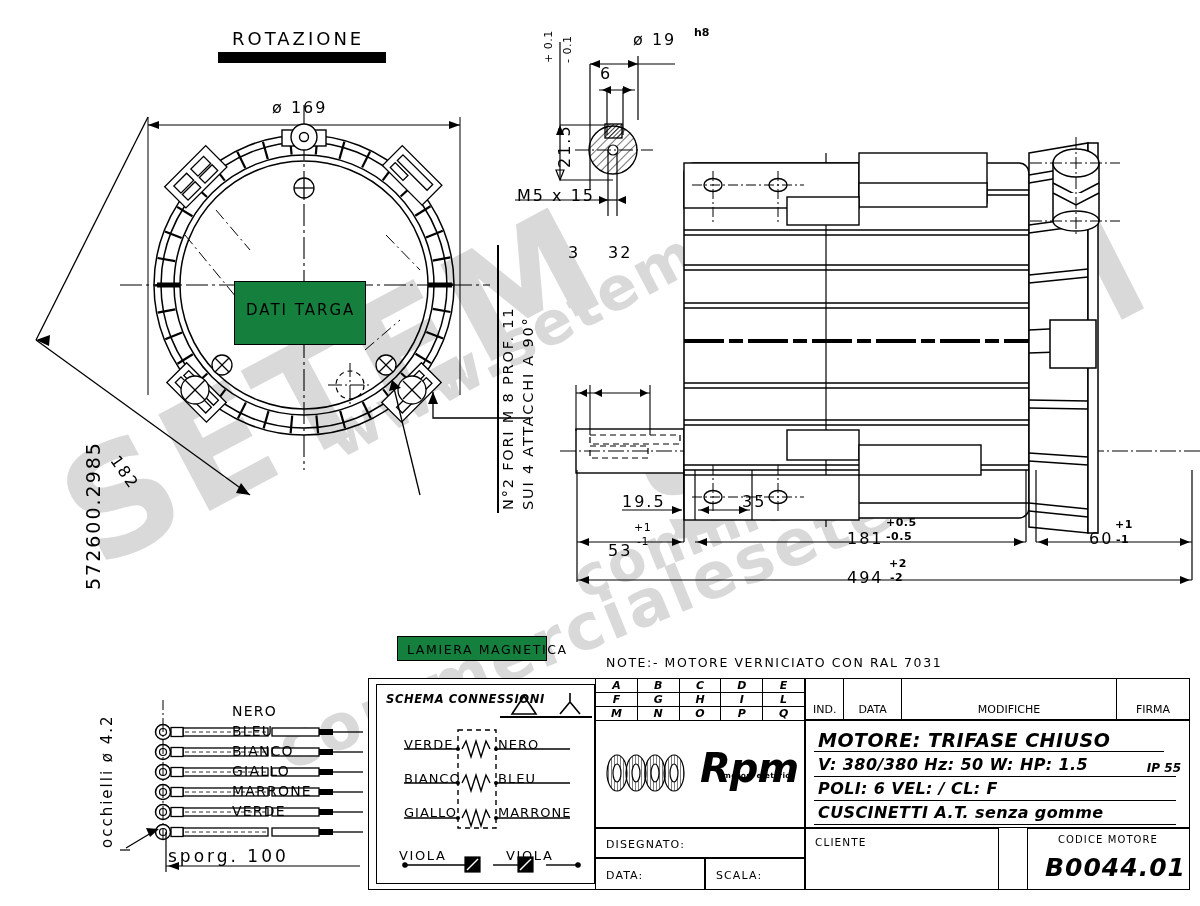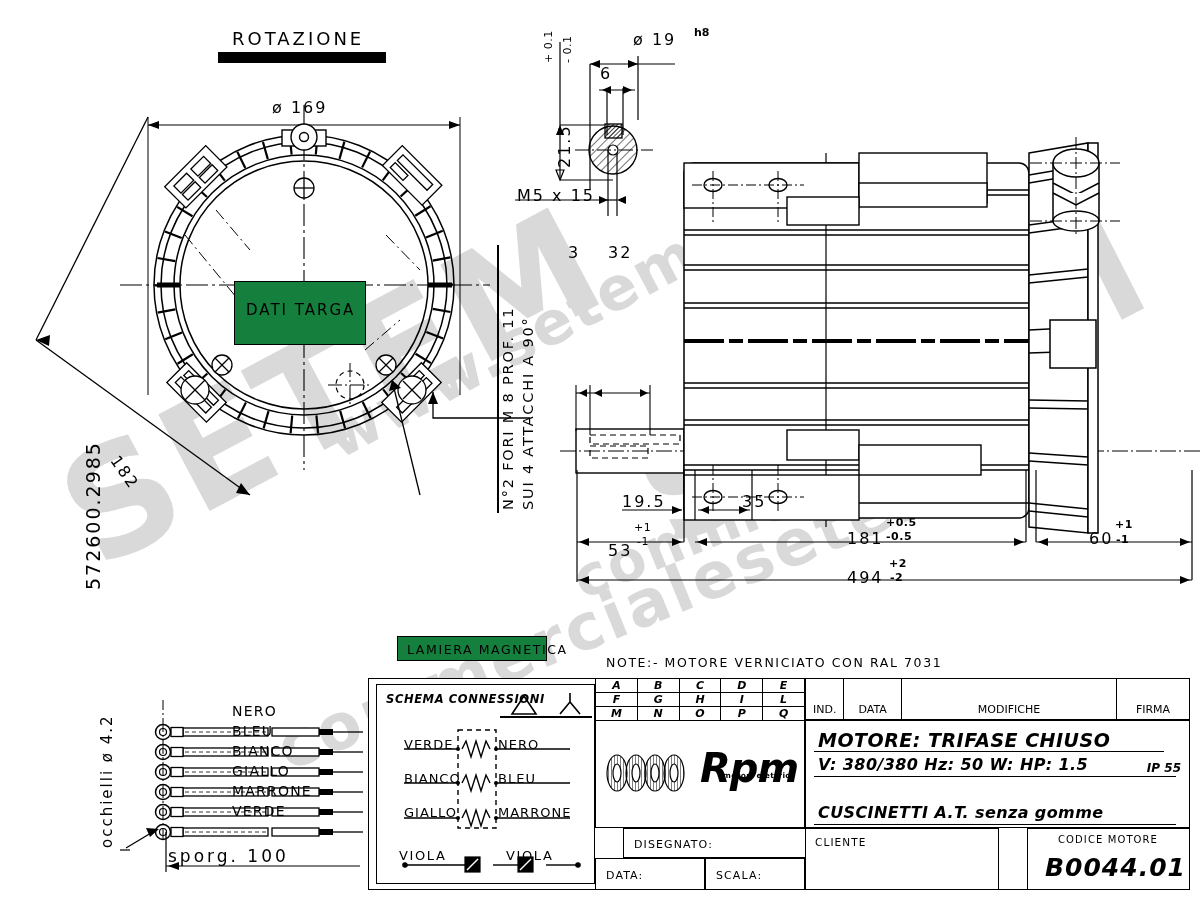--- a/index.html
+++ b/index.html
@@ -637,21 +637,21 @@
         <ellipse cx="12" cy="22" rx="4" ry="9" fill="#fff"></ellipse>
         <ellipse cx="31" cy="22" rx="4" ry="9" fill="#fff"></ellipse>
         <ellipse cx="50" cy="22" rx="4" ry="9" fill="#fff"></ellipse>
         <ellipse cx="69" cy="22" rx="4" ry="9" fill="#fff"></ellipse>
       </g>
     </svg>
     <div class="t" style="left:104px;top:24px;font-size:40px;font-weight:bold;font-style:italic;letter-spacing:-1px;">Rpm</div>
     <div class="t" style="left:127px;top:50px;font-size:7.5px;font-weight:bold;letter-spacing:0.4px;">motori elettrici</div>
   </div>
 
-  <div class="tb" style="left:623px;top:828px;width:210px;height:30px;">
+  <div class="tb" style="left:595px;top:828px;width:210px;height:30px;">
     <div class="t lbl-xs" style="left:10px;top:9px;font-size:11px;">DISEGNATO:</div>
   </div>
   <div class="tb" style="left:595px;top:858px;width:110px;height:32px;">
     <div class="t lbl-xs" style="left:10px;top:10px;font-size:11px;">DATA:</div>
   </div>
   <div class="tb" style="left:705px;top:858px;width:100px;height:32px;">
     <div class="t lbl-xs" style="left:10px;top:10px;font-size:11px;">SCALA:</div>
   </div>
 
   <div class="tb" style="left:805px;top:678px;width:385px;height:42px;border:none;">
@@ -674,20 +674,23 @@
   </div>
 
   <div class="tb" style="left:805px;top:720px;width:385px;height:108px;">
     <div class="t ital" style="right:8px;top:4px;font-size:12px;position:absolute;margin-top:36px;">IP 55</div>
     <div class="specline" style="position:absolute;left:8px;top:6px;width:350px;height:24px;">
       <span class="t ital" style="left:4px;top:2px;font-size:19px;letter-spacing:0.5px;">MOTORE: TRIFASE CHIUSO</span>
     </div>
     <div class="specline" style="position:absolute;left:8px;top:31px;width:362px;height:24px;">
       <span class="t ital" style="left:4px;top:3px;font-size:16px;letter-spacing:0.4px;">V: 380/380   Hz: 50     W:        HP: 1.5</span>
     </div>
+    <div class="specline" style="position:absolute;left:8px;top:55px;width:362px;height:24px;">
+      <span class="t ital" style="left:4px;top:3px;font-size:16px;letter-spacing:0.4px;">POLI: 6        VEL: /         CL: F</span>
+    </div>
     <div class="specline" style="position:absolute;left:8px;top:79px;width:362px;height:24px;">
       <span class="t ital" style="left:4px;top:3px;font-size:16px;letter-spacing:0.4px;">CUSCINETTI A.T.  senza gomme</span>
     </div>
   </div>
 
   <div class="tb" style="left:805px;top:828px;width:194px;height:62px;padding-left:22px;">
     <div class="t lbl-xs" style="left:9px;top:7px;font-size:10.5px;">CLIENTE</div>
   </div>
   <div class="tb" style="left:1027px;top:828px;width:163px;height:62px;">
     <div class="t lbl-xs" style="left:30px;top:5px;font-size:10px;">CODICE MOTORE</div>

